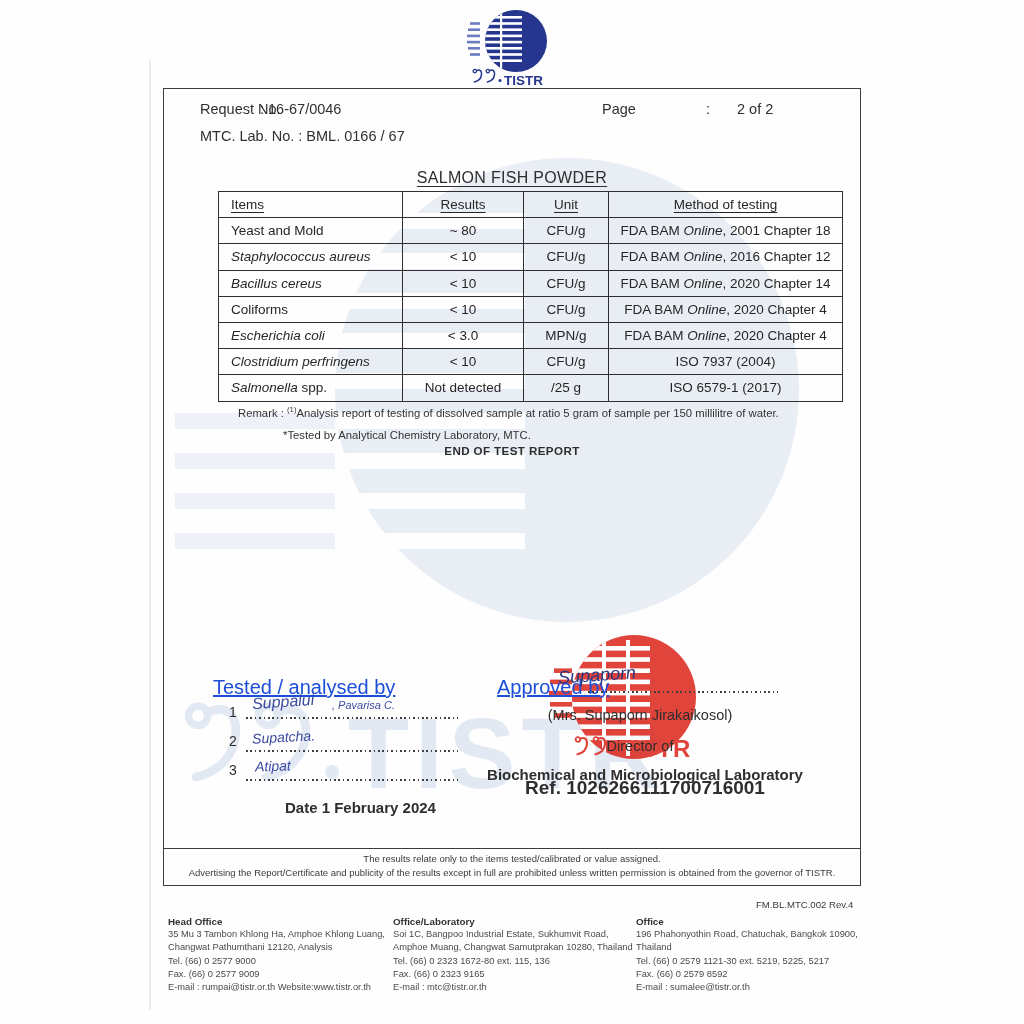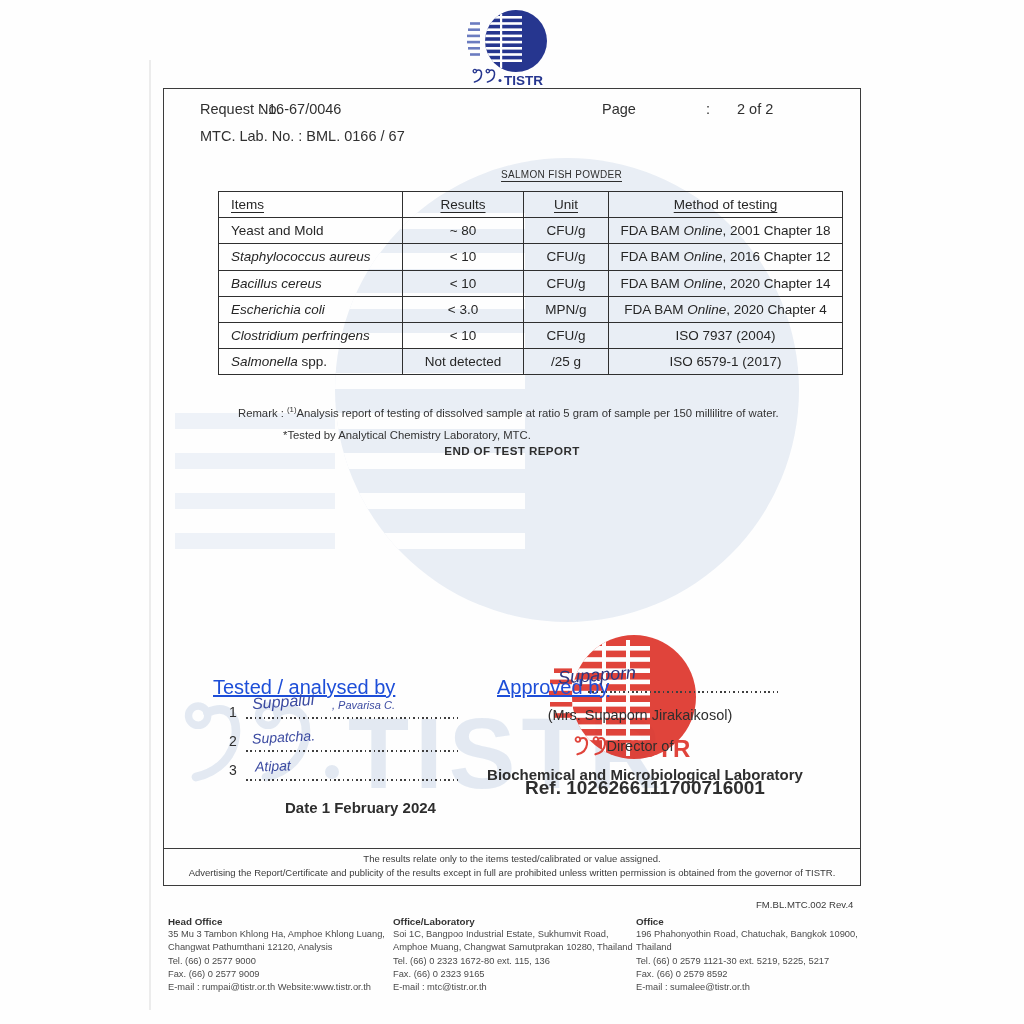--- a/index.html
+++ b/index.html
@@ -12,22 +12,22 @@
 
   
   #frame {
     position:absolute; left:163px; top:88px; width:698px; height:798px;
     border:1.6px solid #3c3c3c; box-sizing:border-box; z-index:2; background:transparent;
   }
   #disc-divider { position:absolute; left:163px; top:848px; width:698px; height:0;
     border-top:1.4px solid #3c3c3c; z-index:2; }
 
   .hdr { font-size:14.5px; color:#303030; z-index:2; }
-  #title { font-size:10px; letter-spacing:.3px; text-decoration:underline;
-    text-underline-offset:3px; text-align:right; width:220px; z-index:2; }
+  #title { font-size:16px; letter-spacing:.3px; text-decoration:underline;
+    text-underline-offset:3px; text-align:center; width:220px; z-index:2; }
 
   
   #results-table {
     position:absolute; left:218px; top:191px; width:587px; z-index:2;
     border-collapse:collapse; table-layout:fixed; font-size:13.5px; color:#262626;
     background:transparent;
   }
   #results-table th, #results-table td {
     border:1.4px solid #2f2f2f; height:25.2px; padding:0 3px; font-weight:normal;
     overflow:hidden; white-space:nowrap;
@@ -207,20 +207,26 @@
       <td class="col-item"><span class="it">Staphylococcus aureus</span><span></span></td>
       <td class="col-res">&lt; 10</td>
       <td class="col-unit">CFU/g</td>
       <td class="col-meth"><span>FDA BAM </span><span class="it">Online</span><span>, 2016 Chapter 12</span></td>
     </tr>
     <tr>
       <td class="col-item"><span class="it">Bacillus cereus</span><span></span></td>
       <td class="col-res">&lt; 10</td>
       <td class="col-unit">CFU/g</td>
       <td class="col-meth"><span>FDA BAM </span><span class="it">Online</span><span>, 2020 Chapter 14</span></td>
+    </tr>
+    <tr>
+      <td class="col-item"><span class="it"></span><span>Coliforms</span></td>
+      <td class="col-res">&lt; 10</td>
+      <td class="col-unit">CFU/g</td>
+      <td class="col-meth"><span>FDA BAM </span><span class="it">Online</span><span>, 2020 Chapter 4</span></td>
     </tr>
     <tr>
       <td class="col-item"><span class="it">Escherichia coli</span><span></span></td>
       <td class="col-res">&lt; 3.0</td>
       <td class="col-unit">MPN/g</td>
       <td class="col-meth"><span>FDA BAM </span><span class="it">Online</span><span>, 2020 Chapter 4</span></td>
     </tr>
     <tr>
       <td class="col-item"><span class="it">Clostridium perfringens</span><span></span></td>
       <td class="col-res">&lt; 10</td>

